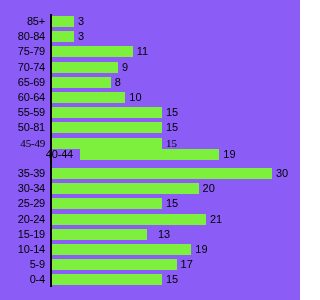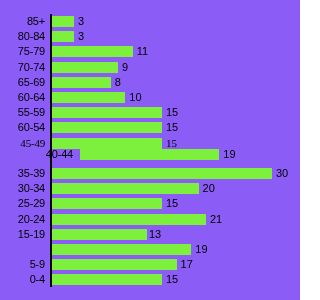--- a/index.html
+++ b/index.html
@@ -104,21 +104,21 @@
           <div class="row-label">60-64</div>
           <div class="bar" style="width: 73.3px; background: rgb(124, 240, 60);"></div>
           <div class="bar-value" style="left: 129.3px;">10</div>
         </div>
         <div class="row" style="top: 105.2px;">
           <div class="row-label">55-59</div>
           <div class="bar" style="width: 109.95px; background: rgb(124, 240, 60);"></div>
           <div class="bar-value" style="left: 165.95px;">15</div>
         </div>
         <div class="row" style="top: 120.4px;">
-          <div class="row-label">60-54</div>
+          <div class="row-label">50-81</div>
           <div class="bar" style="width: 109.95px; background: rgb(124, 240, 60);"></div>
           <div class="bar-value" style="left: 165.95px;">15</div>
         </div>
         <div class="row" style="top: 135.6px; font-family: Liberation Serif, serif;">
           <div class="row-label">45-49</div>
           <div class="bar" style="width: 109.95px; background: rgb(124, 240, 60);"></div>
           <div class="bar-value" style="left: 165.95px;">15</div>
         </div>
         <div class="row" style="top: 147px; margin-left: 28px;">
           <div class="row-label">40-44</div>
@@ -141,23 +141,24 @@
           <div class="bar-value" style="left: 165.95px;">15</div>
         </div>
         <div class="row" style="top: 211.6px;">
           <div class="row-label">20-24</div>
           <div class="bar" style="width: 153.93px; background: rgb(124, 240, 60);"></div>
           <div class="bar-value" style="left: 209.93px;">21</div>
         </div>
         <div class="row" style="top: 226.8px; padding-left: 24px;">
           <div class="row-label">15-19</div>
           <div class="bar" style="width: 95.29px; background: rgb(124, 240, 60);"></div>
-          <div class="bar-value" style="left: 149px;">13</div>
+          <div class="bar-value" style="left: 158px;">13</div>
         </div>
         <div class="row" style="top: 242px;">
+          <div class="row-label">10-14</div>
           <div class="bar" style="width: 139.27px; background: rgb(124, 240, 60);"></div>
           <div class="bar-value" style="left: 195.27px;">19</div>
         </div>
         <div class="row" style="top: 257.2px; text-decoration: underline;">
           <div class="row-label">5-9</div>
           <div class="bar" style="width: 124.61px; background: rgb(124, 240, 60);"></div>
           <div class="bar-value" style="left: 180.61px;">17</div>
         </div>
         <div class="row" style="top: 272.4px;">
           <div class="row-label">0-4</div>

